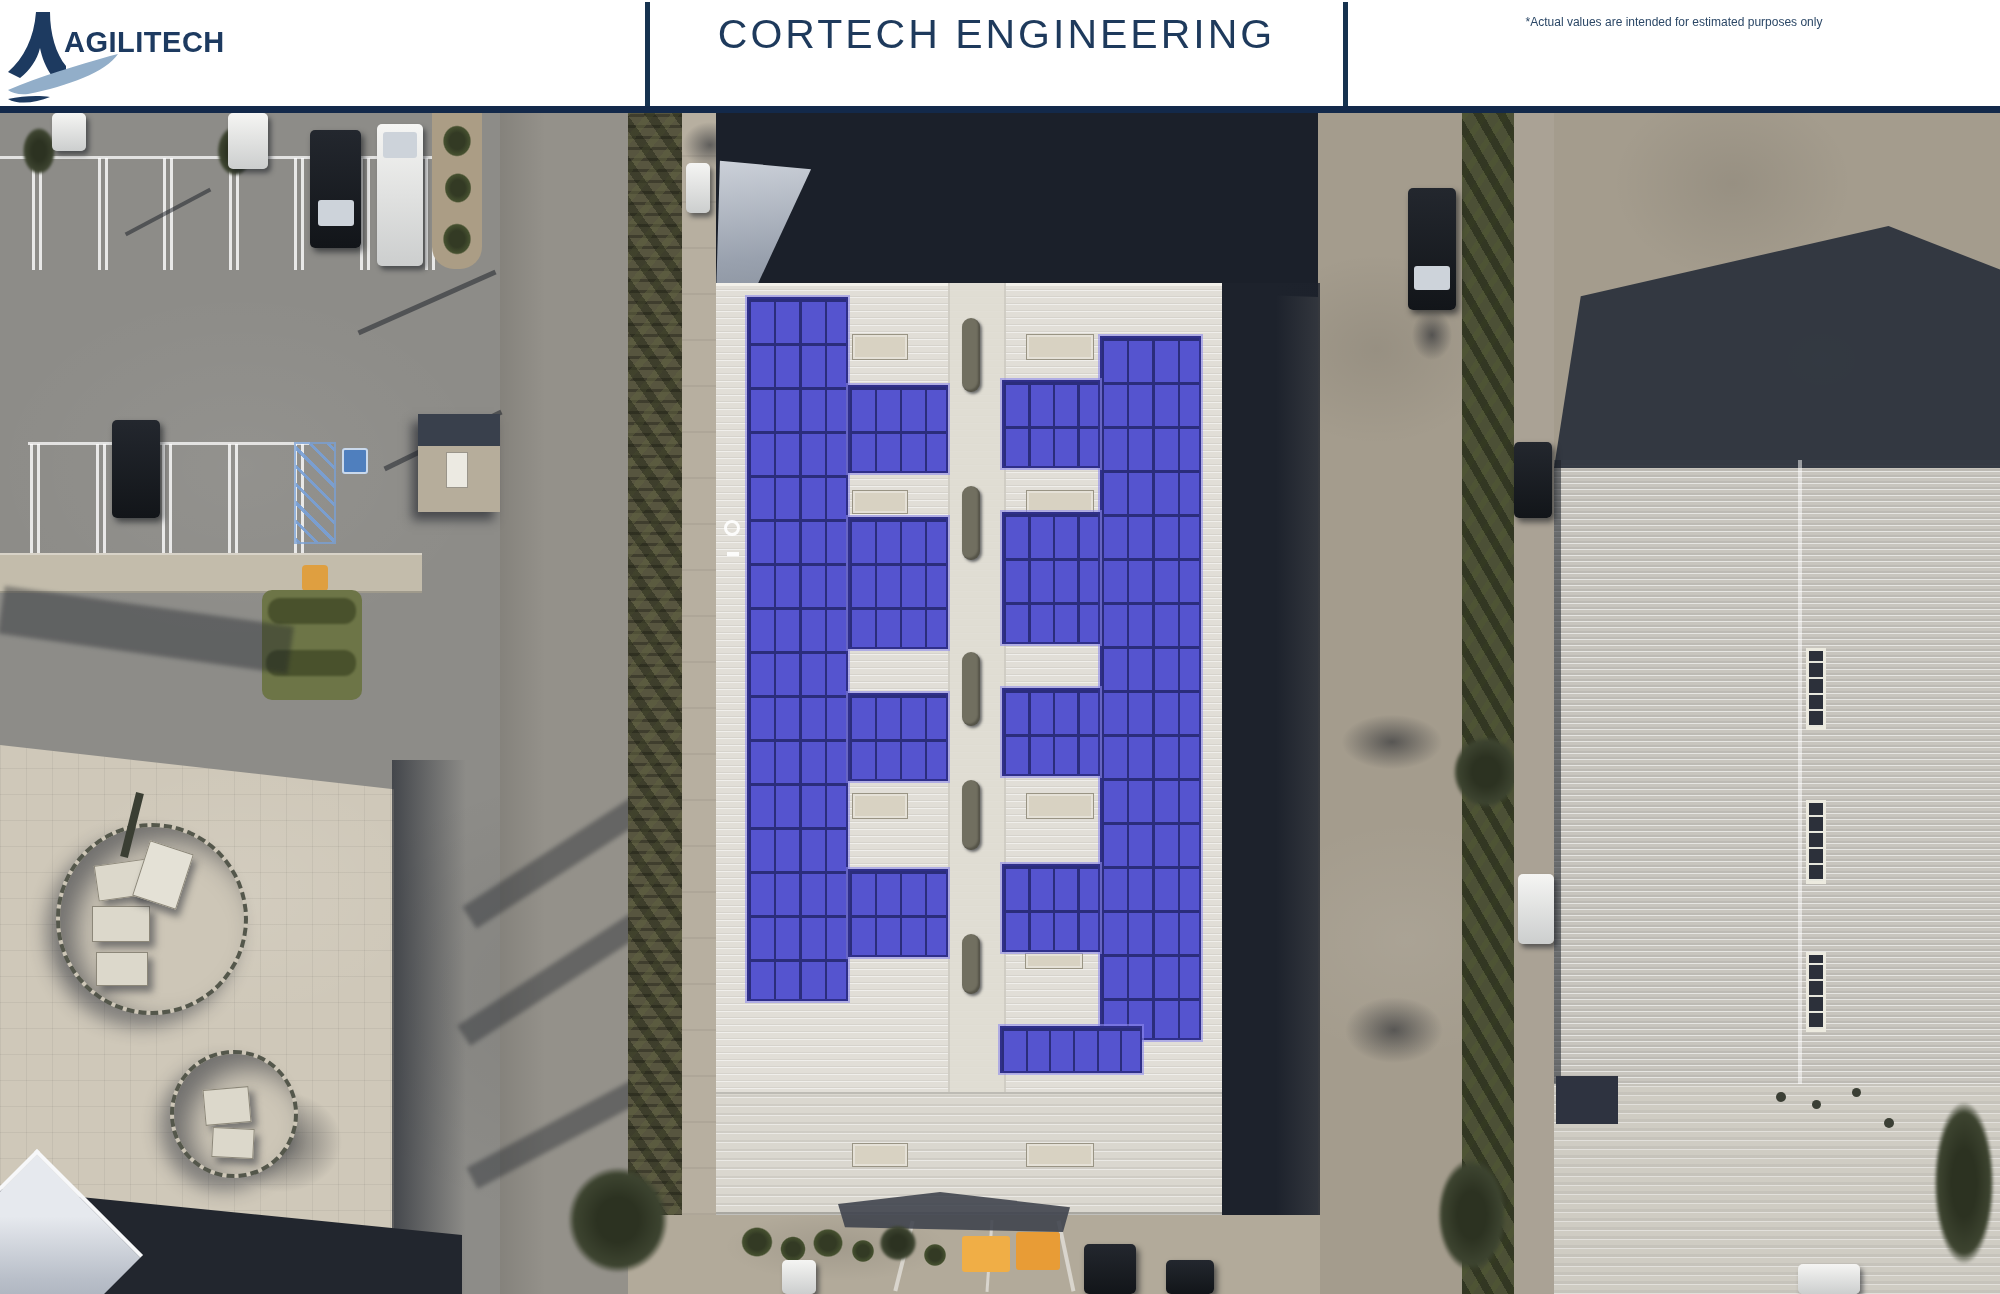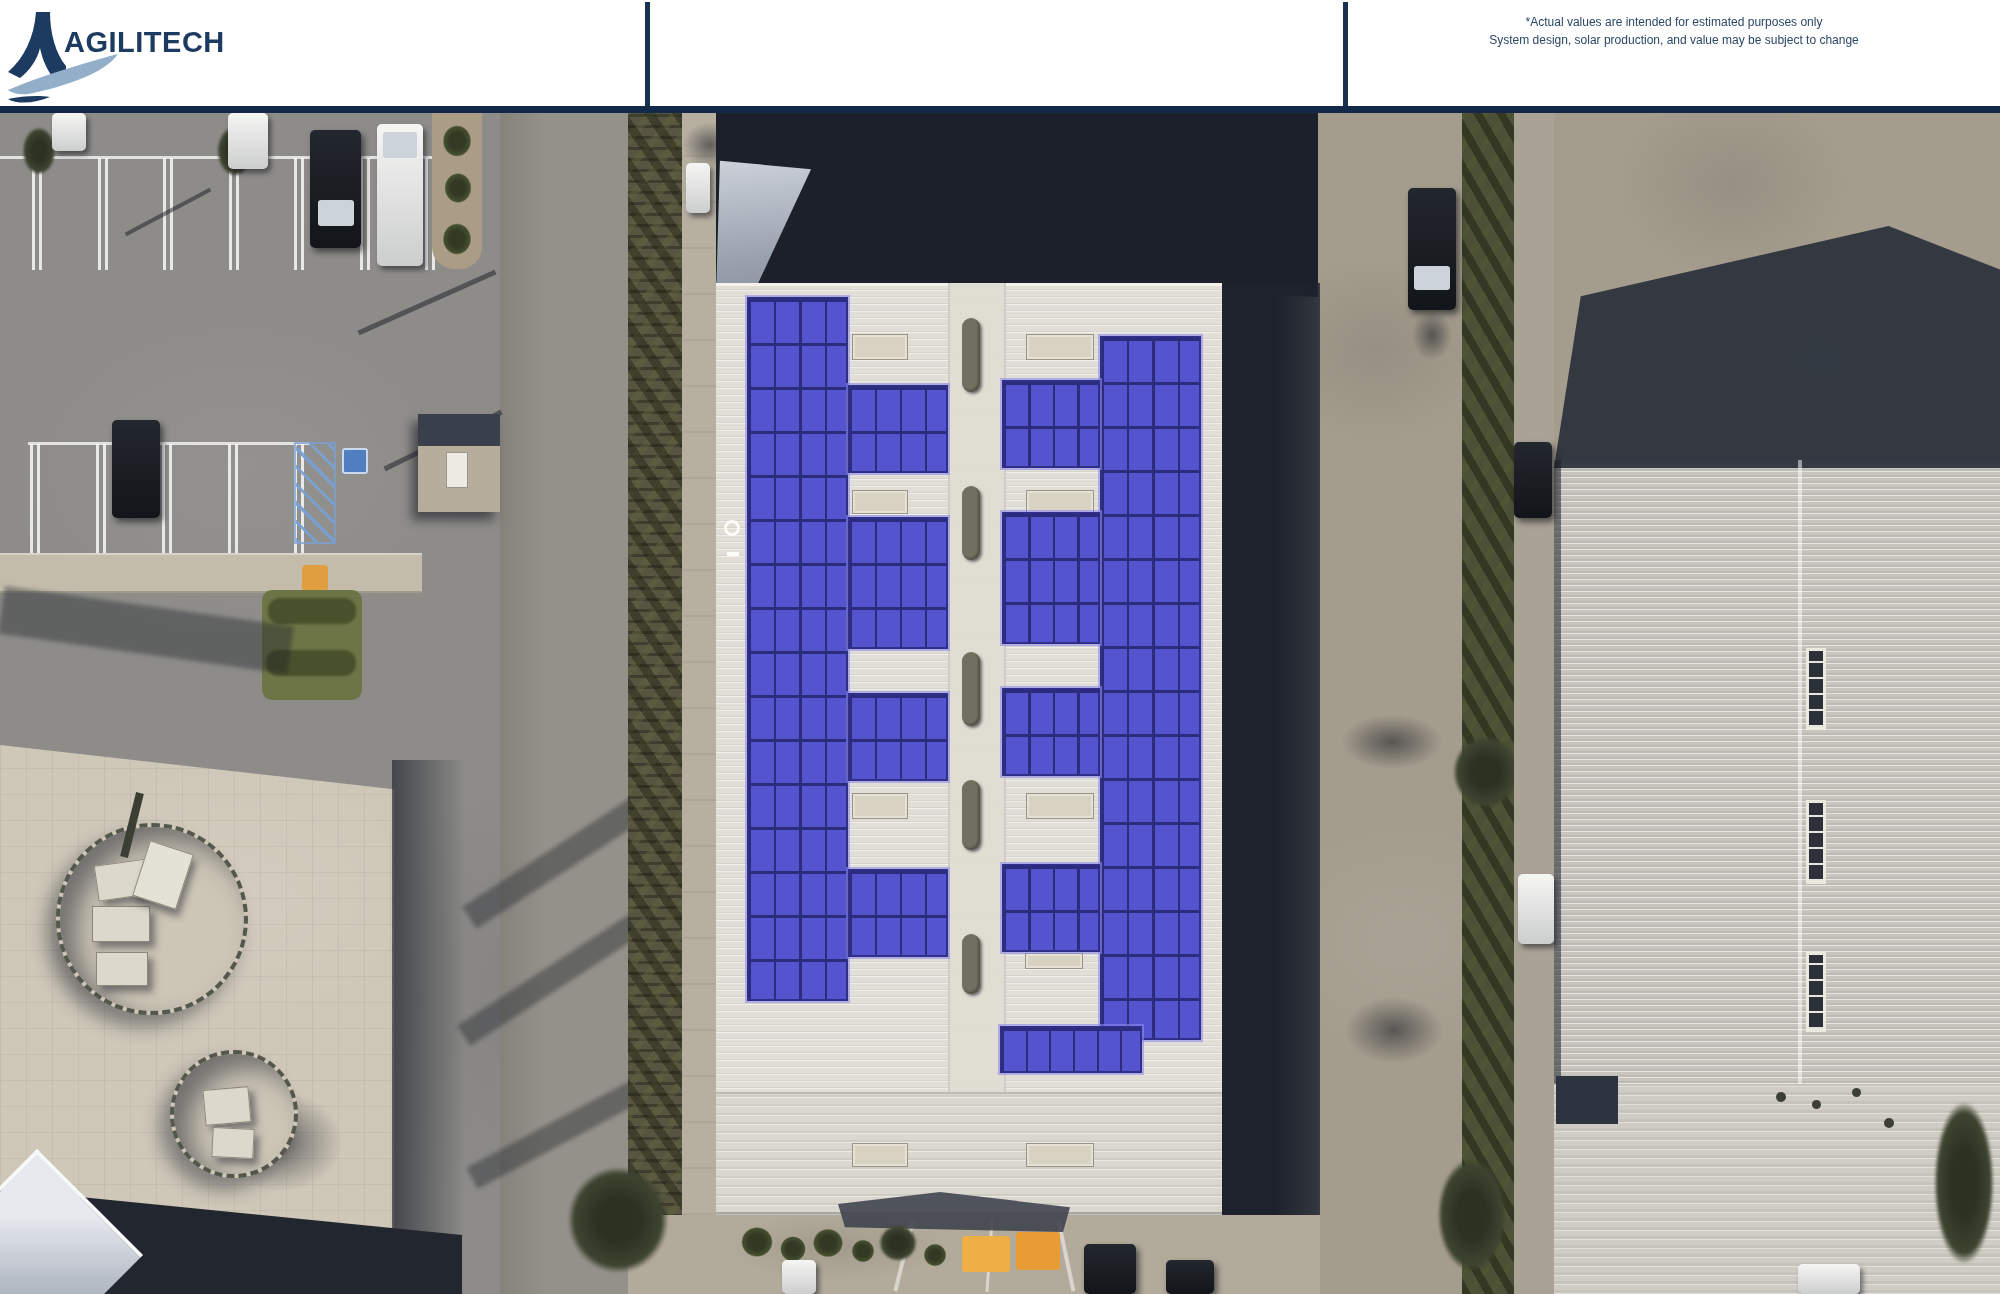--- a/index.html
+++ b/index.html
@@ -121,24 +121,26 @@
       <div class="logo">
         <svg width="126" height="100" viewBox="0 0 126 100">
           <path fill="#1d3a60" d="M30,6 L44,6 C44,28 50,48 60,60 L60,70 L46,70 C40,62 36,52 34,42 C31,54 24,64 14,72 L2,66 C18,52 28,32 30,6 Z"></path>
           <path fill="#92aec9" d="M2,84 C34,70 70,60 104,50 L112,48 C100,66 62,80 22,88 C13,89 6,87 2,84 Z"></path>
           <path fill="#1d3a60" d="M2,93 C16,90 32,89 44,91 C30,97 12,99 2,93 Z"></path>
         </svg>
         <span class="brand">AGILITECH</span>
       </div>
     </div>
     <div class="vdiv vdiv1"></div>
+    <div class="h-sec h-center">
+      <div class="title">CORTECH ENGINEERING</div>
+    </div>
     <div class="vdiv vdiv2"></div>
     <div class="h-sec h-right">
       <div class="disclaimer">*Actual values are intended for estimated purposes only</div>
-      <div class="disclaimer">System design, solar production, and value may be subject to change</div>
     </div>
   </div>
 
   <div id="aerial">
       <div class="obj ground" style="left: 0px; top: 0px; width: 2000px; height: 1181px;"></div>
       <div class="obj street" style="left: 500px; top: 0px; width: 130px; height: 1181px;"></div>
       <div class="obj shade-band" style="left: 452px; top: 733px; width: 216px; height: 26px; transform: rotate(-33deg);"></div>
       <div class="obj shade-band" style="left: 446px; top: 851px; width: 220px; height: 24px; transform: rotate(-33deg);"></div>
       <div class="obj shade-band" style="left: 460px; top: 1005px; width: 206px; height: 24px; transform: rotate(-28deg);"></div>
       <div class="obj veg" style="left: 628px; top: 0px; width: 54px; height: 1181px;"></div>

